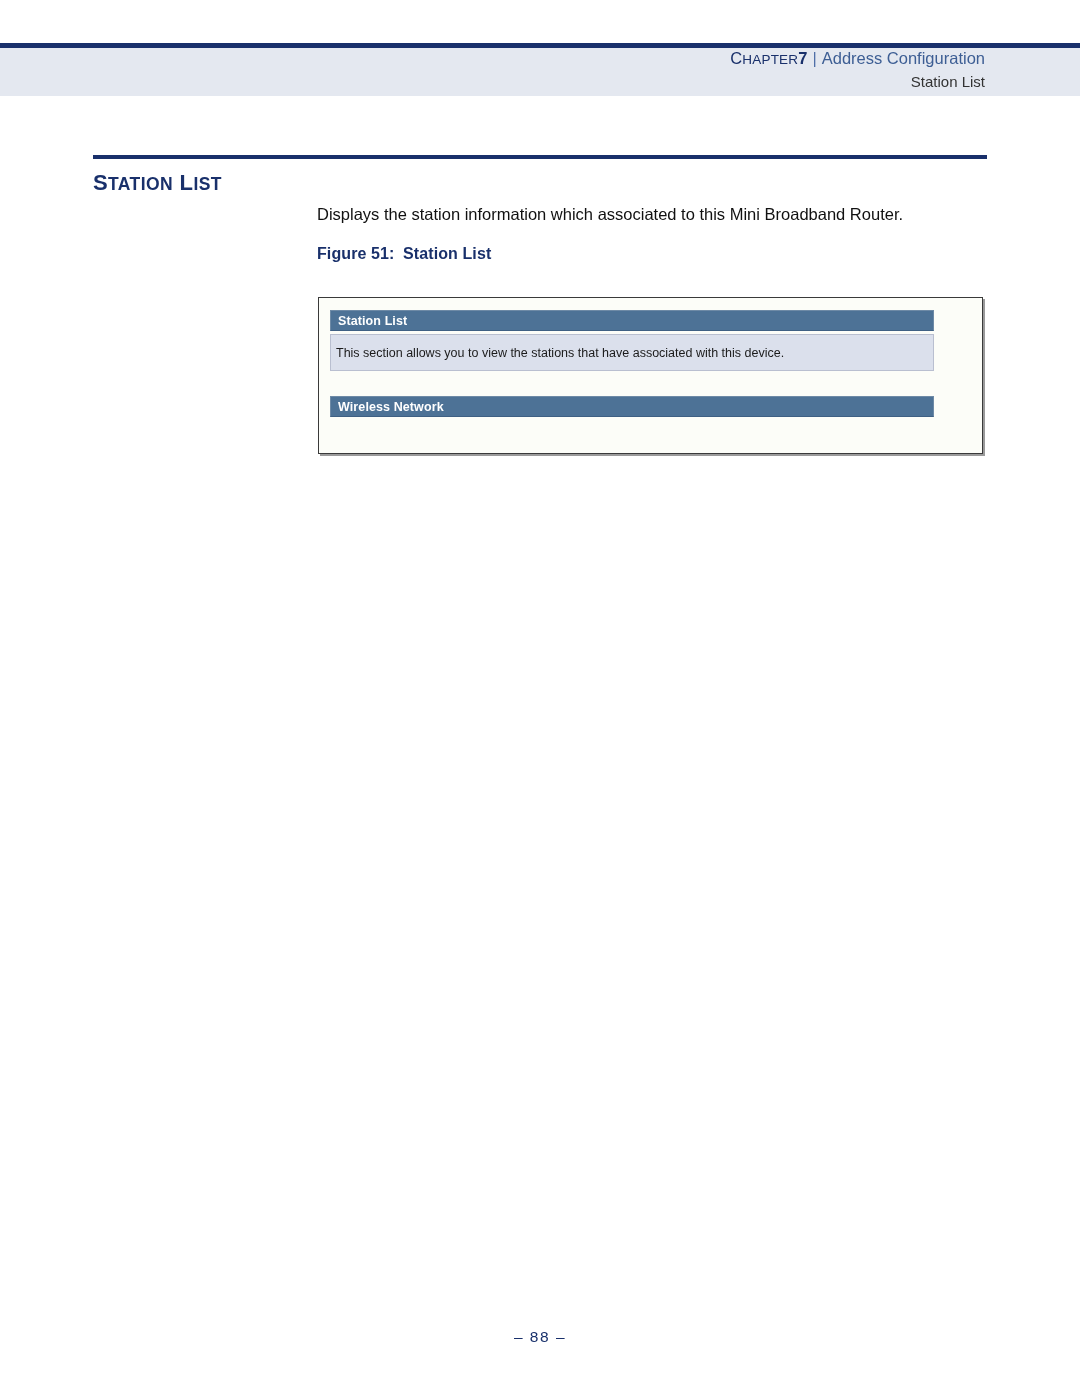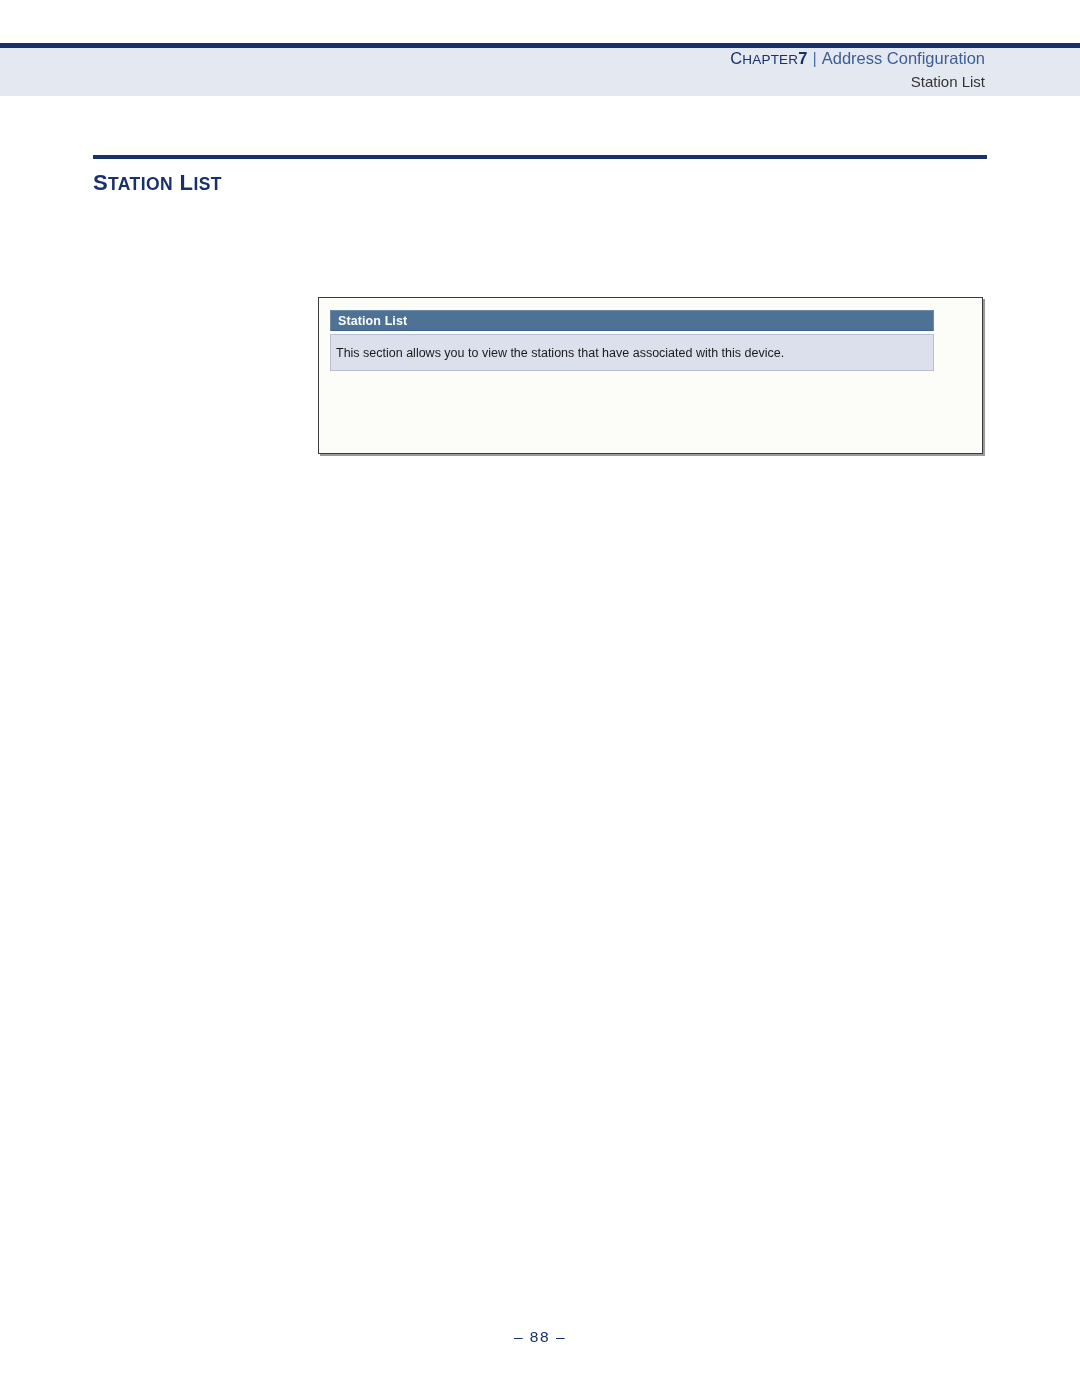--- a/index.html
+++ b/index.html
@@ -209,29 +209,32 @@
   <div id="header-line1">
     <span class="chapter-word"><span class="cap">C</span><span class="sc">HAPTER</span></span><span class="chapter-num">7</span><span class="header-sep">|</span><span class="header-topic">Address Configuration</span>
   </div>
   <div id="header-line2">Station List</div>
 </div>
 
 <div id="section-rule"></div>
 <div id="section-title"><span class="cap">S</span><span class="sc">TATION</span><span class="cap">&nbsp;</span><span class="cap">L</span><span class="sc">IST</span></div>
 
 <div id="body-col">
+  <p id="intro-para">Displays the station information which associated to this Mini Broadband Router.</p>
+  <div id="figure-caption"><span class="cap-gap">Figure 51:</span> <span>Station List</span></div>
 </div>
 
 <div id="figure-box">
   <div id="ui-panel">
 
     <div class="ui-titlebar">Station List</div>
 
     <div class="ui-desc">This section allows you to view the stations that have associated with this device.</div>
 
     <div class="ui-gap"></div>
 
+    <div class="ui-titlebar">Wireless Network</div>
 
 
   </div>
 </div>
 
 <div id="page-number">–  88  –</div>
 
 </body></html>

